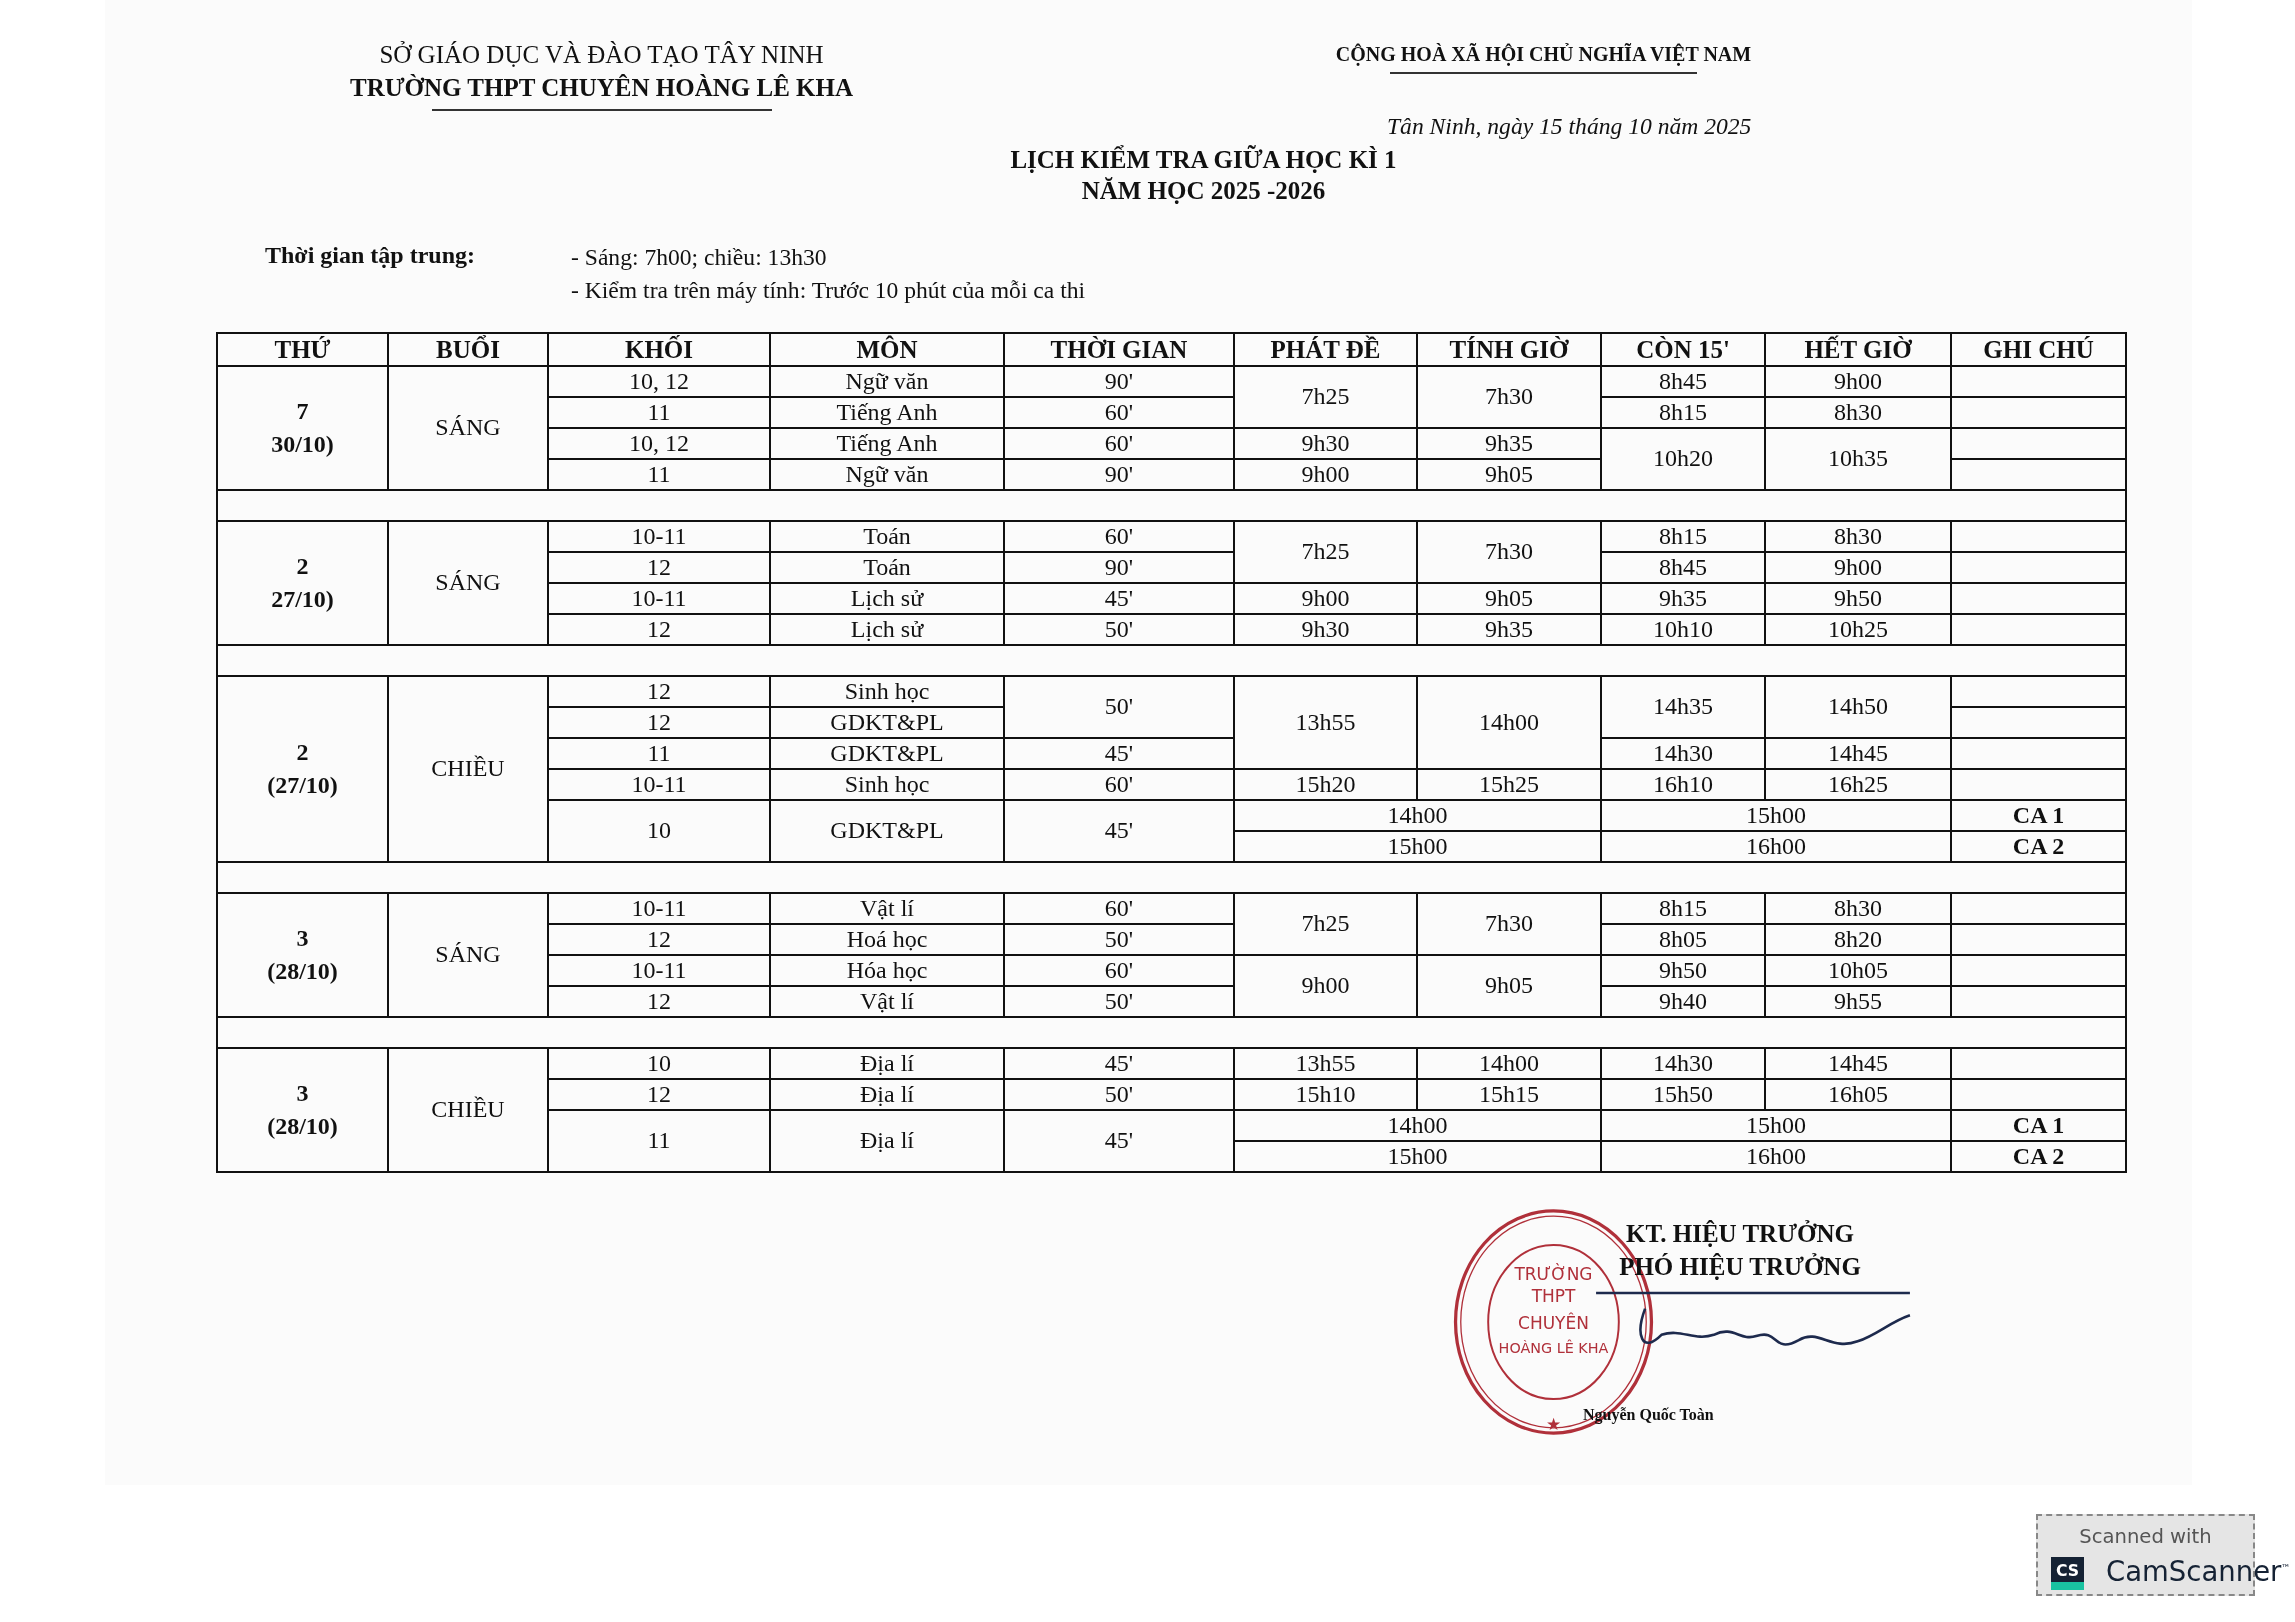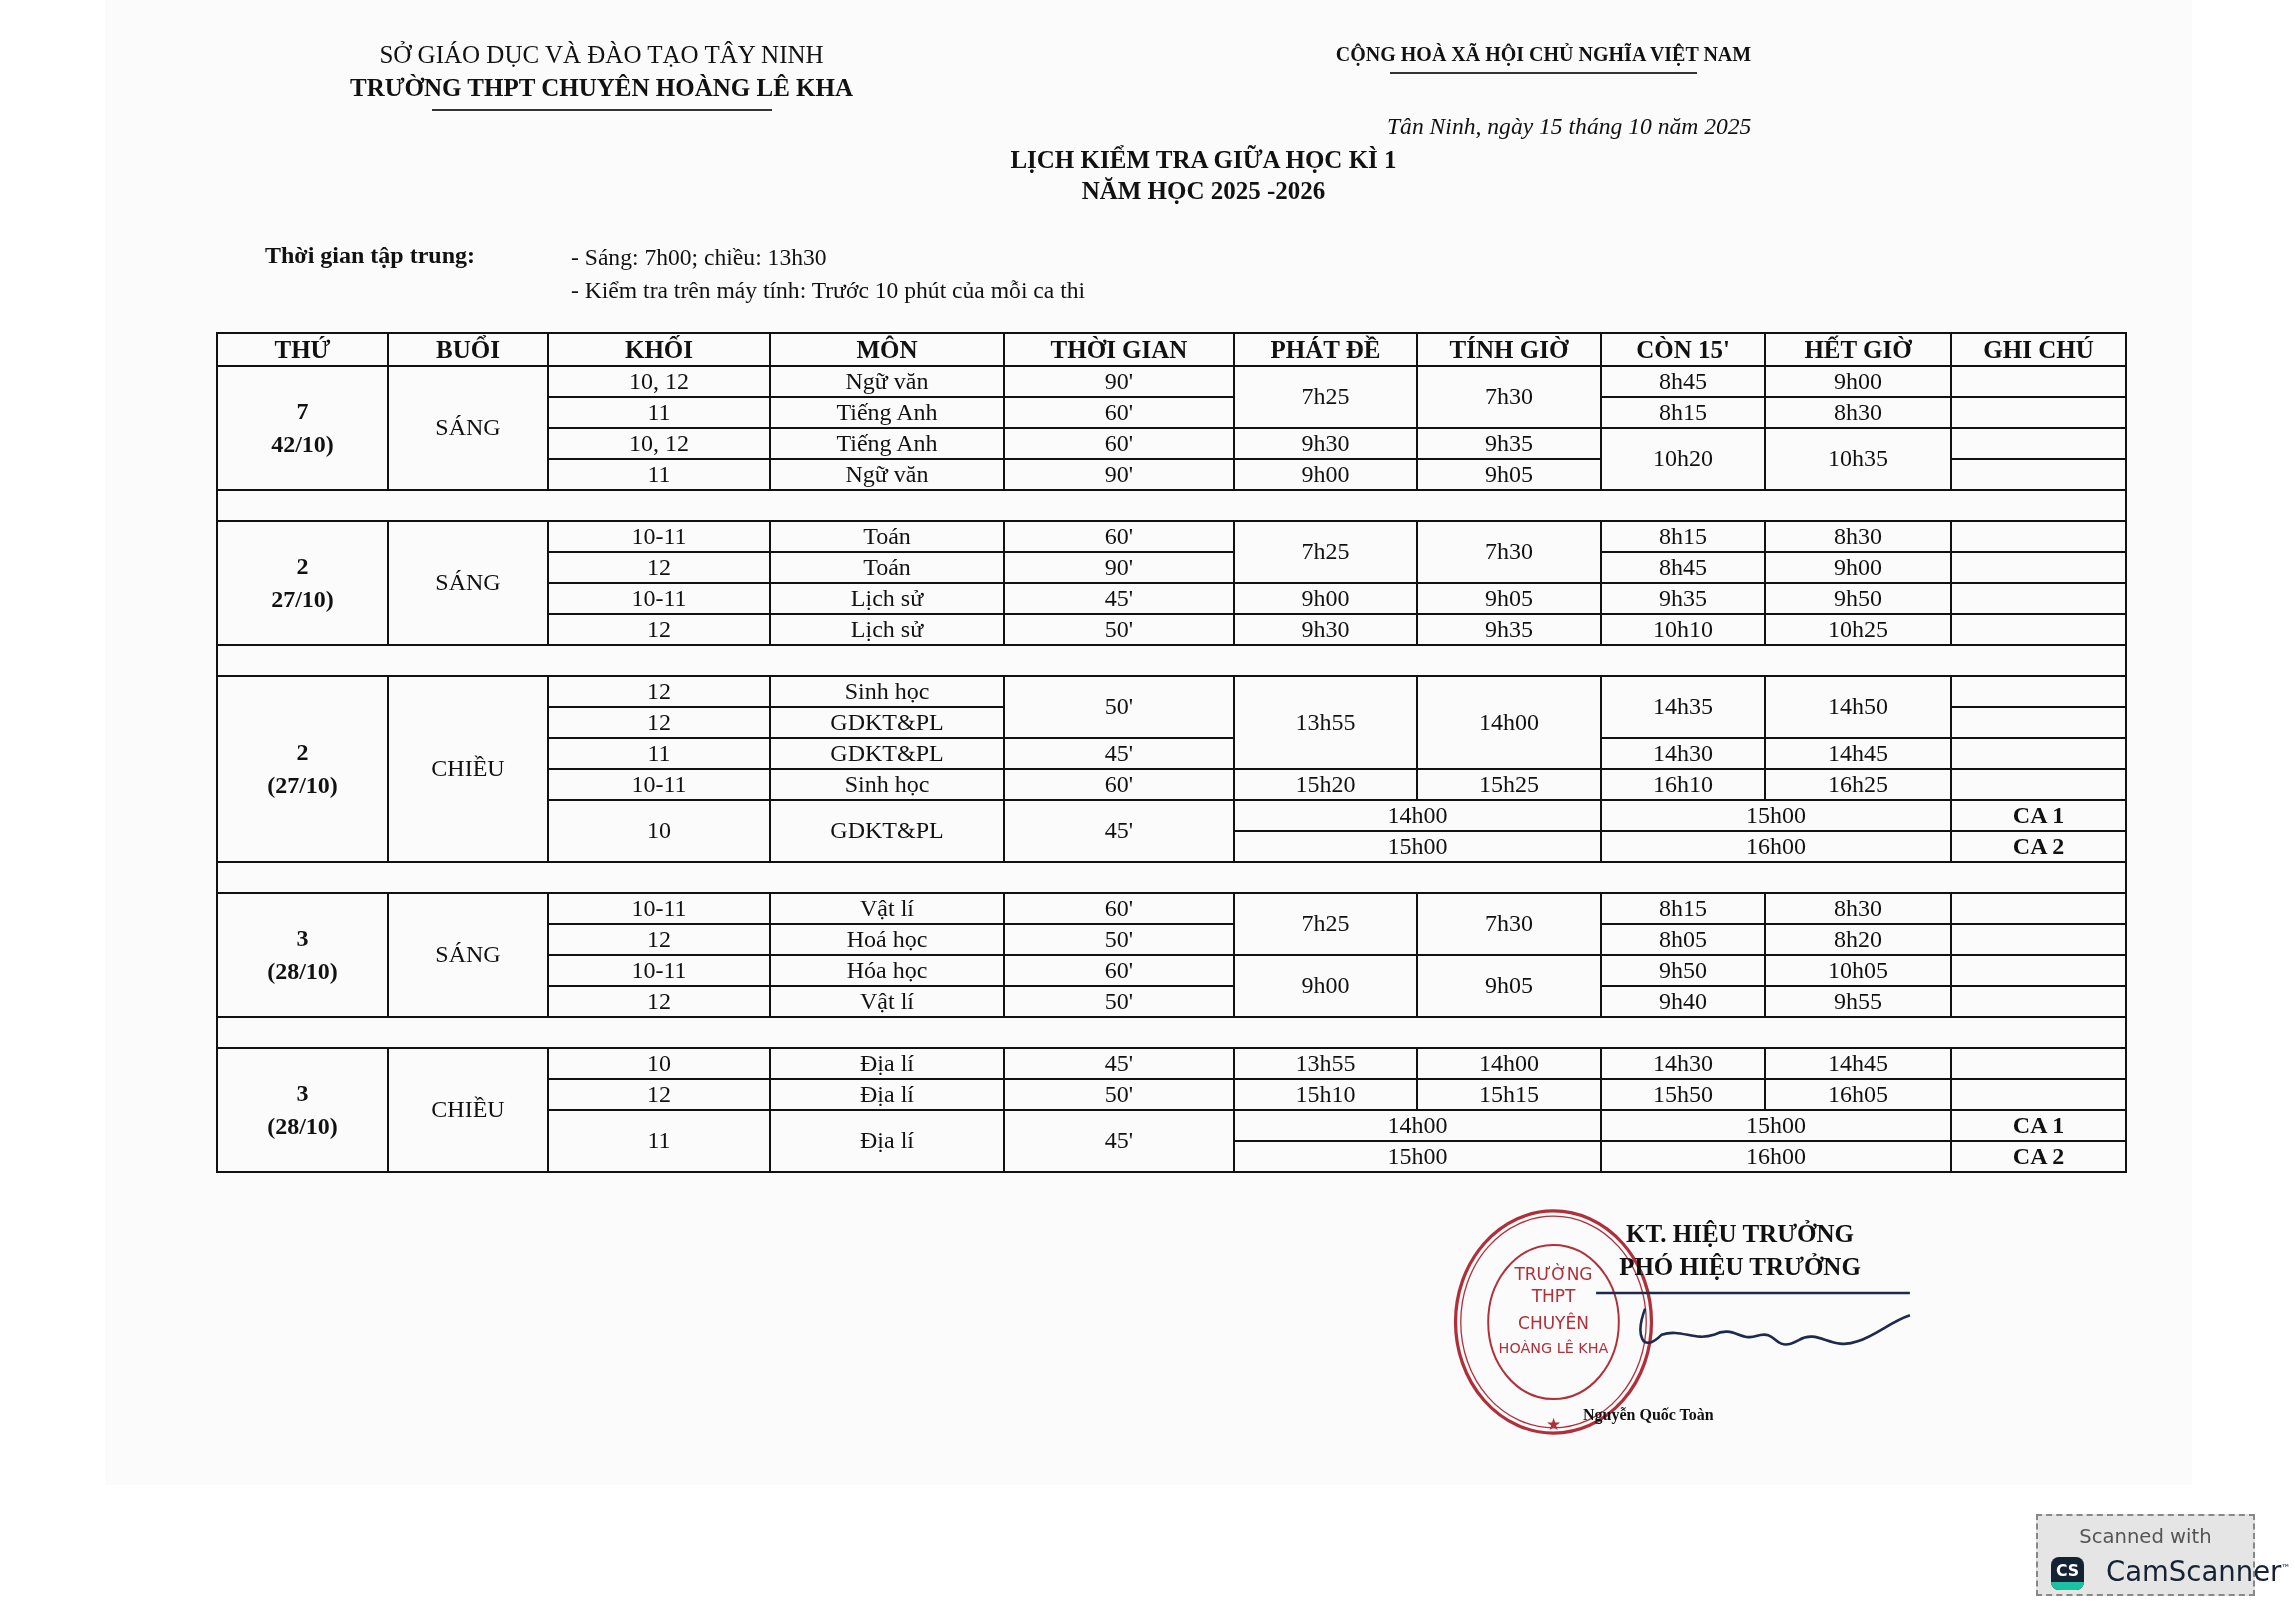--- a/index.html
+++ b/index.html
@@ -40,21 +40,21 @@
   .signer { left:1583px; top:1406px; font-size:16px; }
   .stamp { left:1449px; top:1204px; width:209px; height:236px; }
   .signature { left:1583px; top:1289px; width:340px; height:72px; }
 
   .cs-badge {
     position:absolute; left:2036px; top:1514px; width:219px; height:82px;
     border:2px dashed #888; background:#e5e5e5; box-sizing:border-box;
     font-family:"DejaVu Sans","Liberation Sans",sans-serif;
   }
   .cs-top { position:absolute; left:0; width:100%; top:9.2px; text-align:center; font-size:19.6px; color:#555; }
-  .cs-logo { position:absolute; left:13px; top:41px; width:33px; height:33px; border-radius:8px; background:#152234; overflow:hidden; }
+  .cs-logo { position:absolute; left:13px; top:41px; width:33px; height:33px; border-radius:0; background:#152234; overflow:hidden; }
   .cs-logo span { position:absolute; left:0; top:3.9px; width:100%; text-align:center; color:#fff; font-weight:bold; font-size:15.7px; }
   .cs-logo i { position:absolute; left:0; bottom:0; width:100%; height:7.9px; background:#19c3a1; }
   .cs-name { position:absolute; left:68px; top:39px; font-size:27.5px; color:#152234; }
 </style>
 </head>
 <body>
 
 <div class="paper"></div>
 
 <div class="abs hdr-left center bold">
@@ -106,21 +106,21 @@
       <th>CÒN 15'</th>
       <th>HẾT GIỜ</th>
       <th>GHI CHÚ</th>
     </tr>
   </thead>
   <tbody>
 
     <tr>
       <td rowspan="4" class="day">
         <div>7</div>
-        <div>42/10)</div>
+        <div>30/10)</div>
       </td>
       <td rowspan="4" class="ses">SÁNG</td>
       <td>10, 12</td>
       <td>Ngữ văn</td>
       <td>90'</td>
       <td rowspan="2">7h25</td>
       <td rowspan="2">7h30</td>
       <td>8h45</td>
       <td>9h00</td>
       <td></td>

